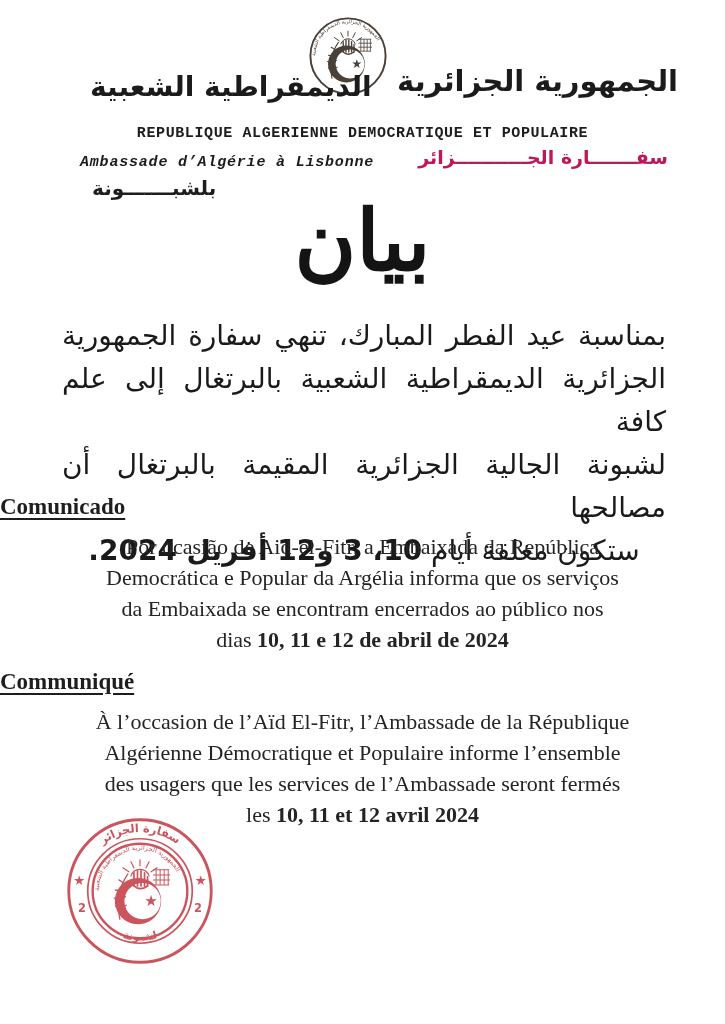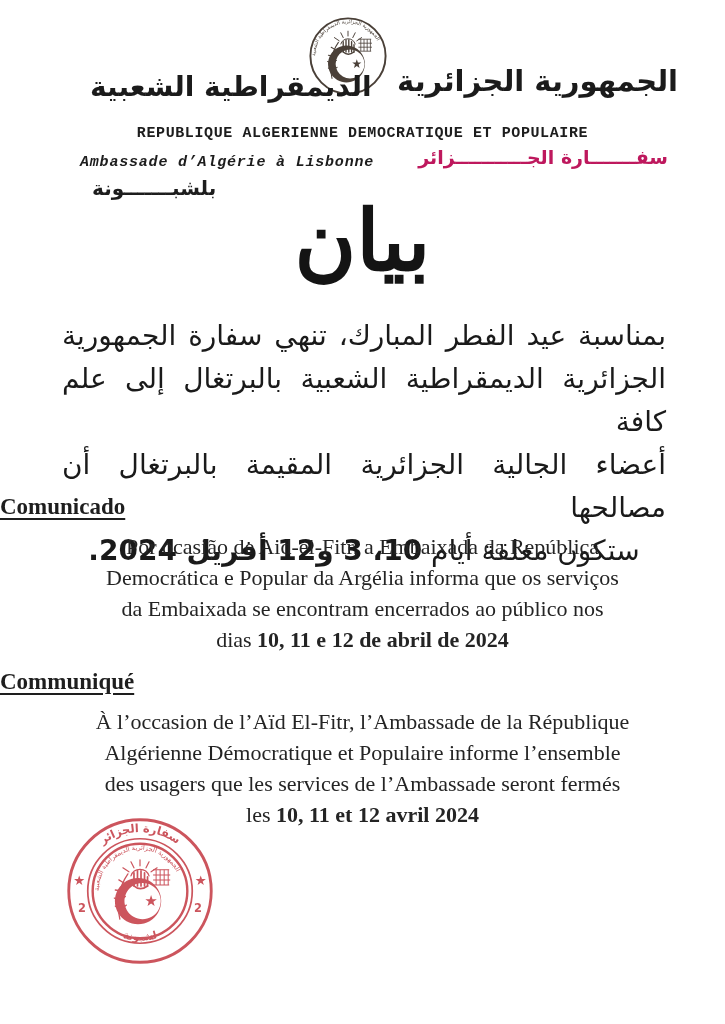--- a/index.html
+++ b/index.html
@@ -138,21 +138,21 @@
 
   <div class="embassy-fr">Ambassade d’Algérie à Lisbonne</div>
   <div class="embassy-ar">سفـــــــارة الجـــــــــــزائر</div>
   <div class="lisbon-ar">بلشبـــــــونة</div>
 
   <div class="bayan-title">بيان</div>
 
   <div class="ar-par">
     <div class="ar-line-just">بمناسبة عيد الفطر المبارك، تنهي سفارة الجمهورية</div>
     <div class="ar-line-just">الجزائرية الديمقراطية الشعبية بالبرتغال إلى علم كافة</div>
-    <div class="ar-line-just">أعضاء الجالية الجزائرية المقيمة بالبرتغال أن مصالحها</div>
+    <div class="ar-line-just">لشبونة الجالية الجزائرية المقيمة بالبرتغال أن مصالحها</div>
     <div class="ar-line-last"><span>ستكون مغلقة أيام </span><span class="ar-bold">10، 3 و12 أفريل 2024.</span></div>
   </div>
 
   <div class="sec-heading heading-pt">Comunicado</div>
   <div class="lat-par par-pt">
     <div>Por ocasião de Aid-el-Fitr, a Embaixada da República</div>
     <div>Democrática e Popular da Argélia informa que os serviços</div>
     <div>da Embaixada se encontram encerrados ao público nos</div>
     <div><span>dias </span><span class="lat-bold">10, 11 e 12 de abril de 2024</span></div>
   </div>

